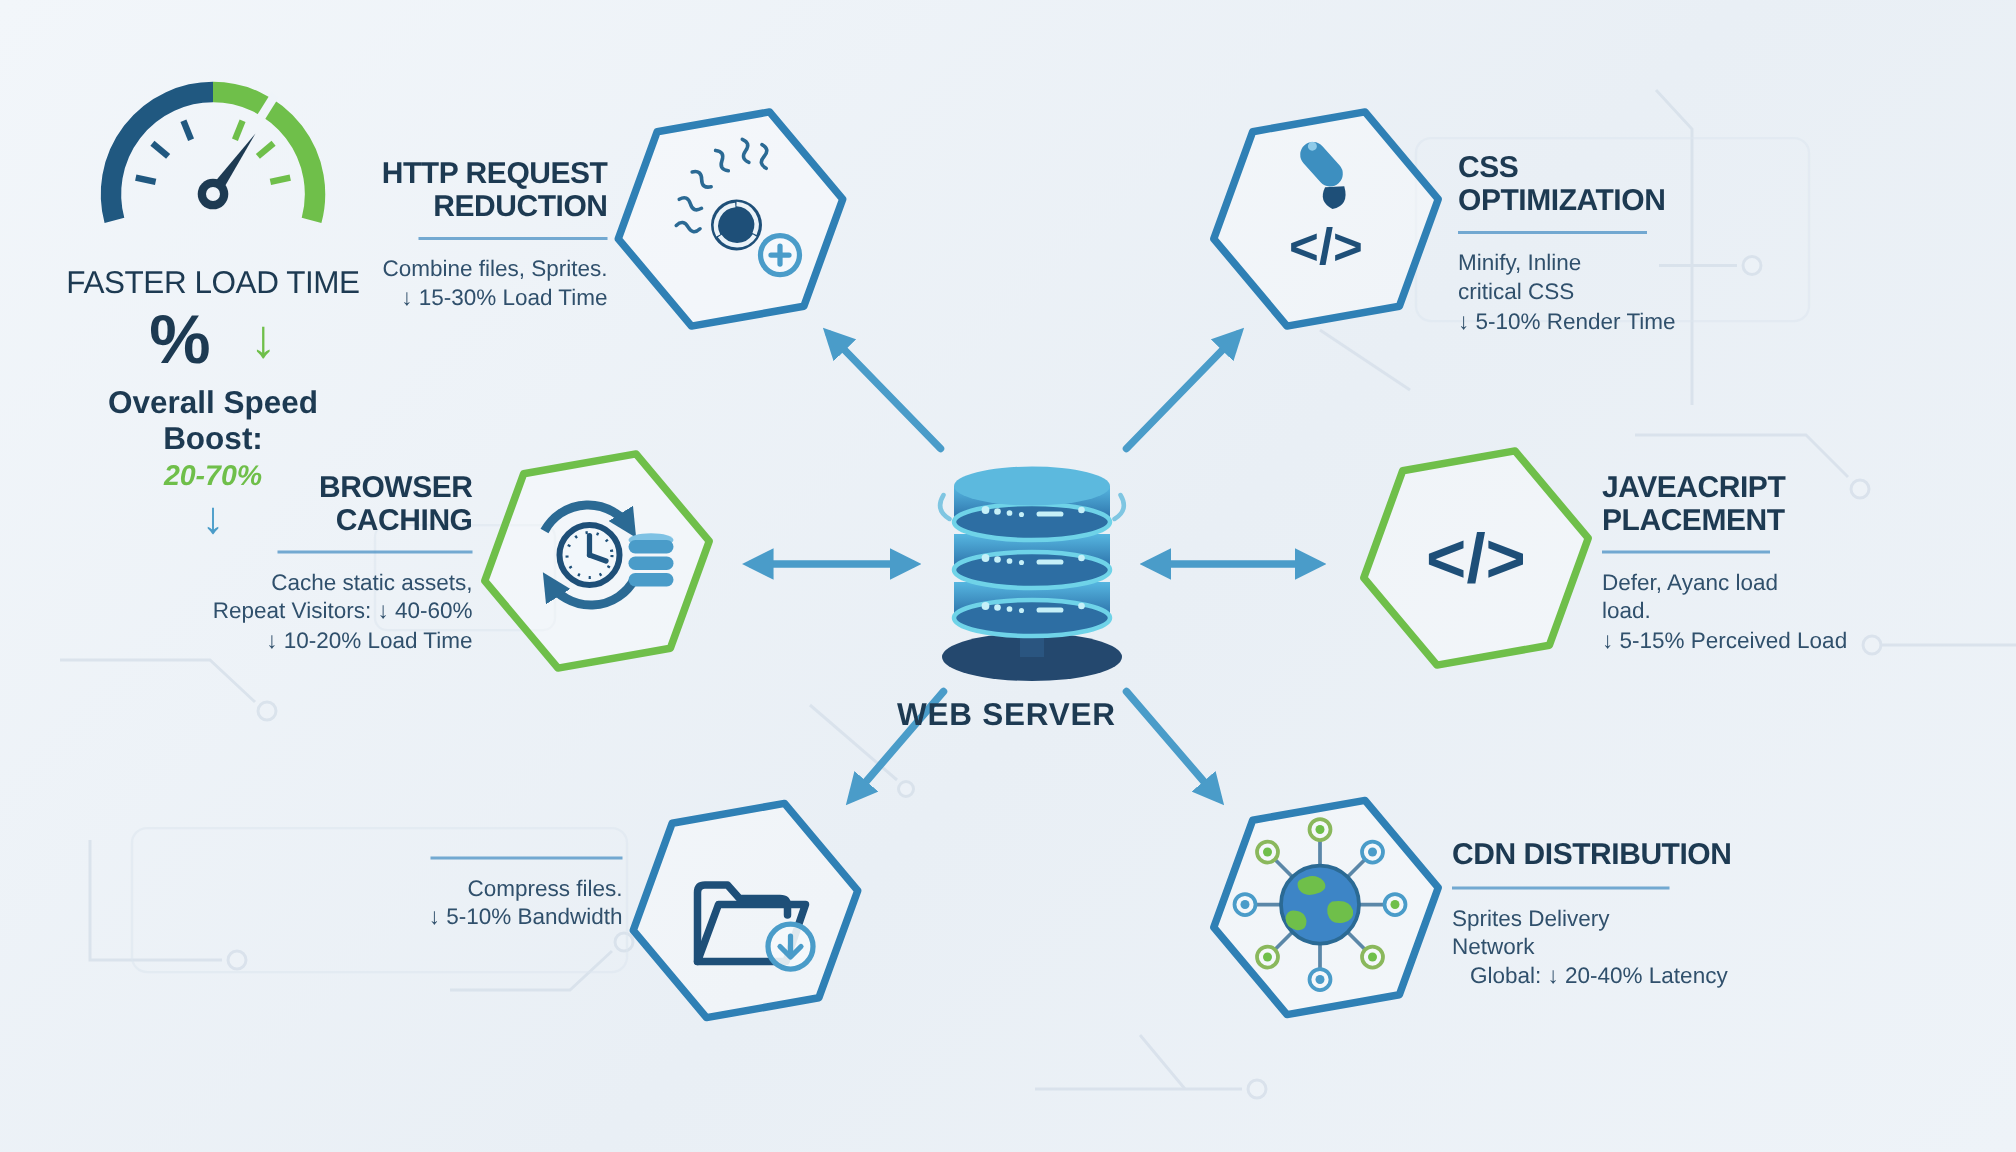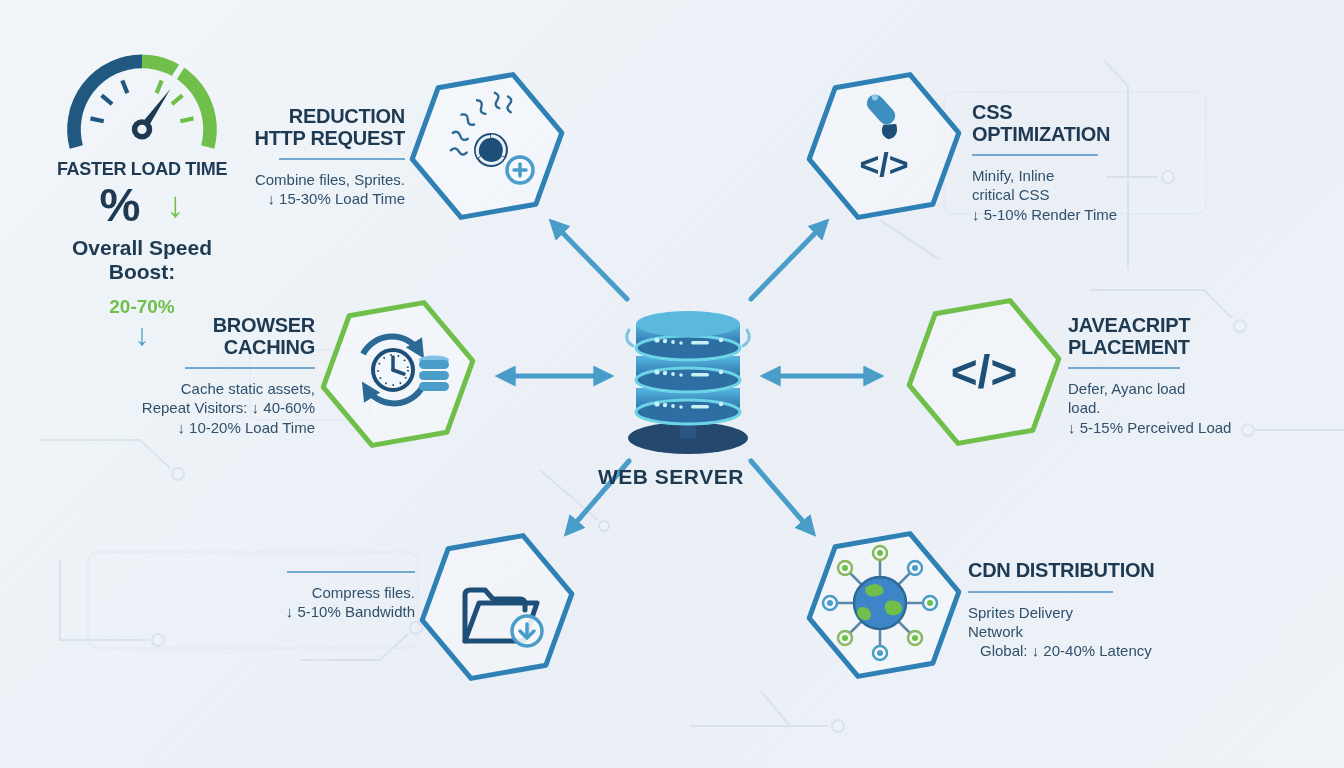--- a/index.html
+++ b/index.html
@@ -17,26 +17,26 @@
   
   .node-text{line-height:1.08;}
   .node-text .title{font-size:20px;font-weight:bold;letter-spacing:-0.3px;color:#1d3a52;}
   .underline{height:2px;background:#4a90c4;opacity:.75;margin:9px 0 10px 0;}
   .node-text .body{font-size:15px;line-height:1.28;color:#30506c;font-weight:500;}
   .t-right{text-align:right;}
   .t-right .underline{margin-left:auto;}
   .indent{padding-left:12px;}
   
   .gauge-block{left:42px;top:40px;width:200px;text-align:center;}
-  .gauge-title{font-size:18px;font-weight:bold;letter-spacing:-0.3px;margin-top:4px;}
+  .gauge-title{font-size:21px;font-weight:normal;letter-spacing:-0.3px;margin-top:22px;}
   .pct-row{display:flex;justify-content:center;align-items:center;gap:26px;margin-top:2px;}
   .pct{font-size:46px;font-weight:bold;color:#1d3a52;line-height:1;}
   .arrow-green{font-size:36px;font-weight:bold;color:#6fbf4a;line-height:1;}
   .boost-label{font-size:21px;font-weight:bold;margin-top:8px;}
-  .boost-value{font-size:19px;font-weight:bold;color:#6fbf4a;margin-top:12px;}
+  .boost-value{font-size:19px;font-weight:bold;color:#6fbf4a;margin-top:2px;font-style:italic;}
   .arrow-blue-glyph{font-size:30px;font-weight:bold;color:#4a9cc9;line-height:1;margin-top:2px;}
   
   .server-label{font-size:21px;font-weight:bold;letter-spacing:0.5px;color:#1d3a52;text-align:left;}
   .code-glyph{font-weight:bold;fill:#1e4f78;font-family:"Liberation Sans","DejaVu Sans",sans-serif;}
 </style>
 </head>
 <body>
 
 <div class="canvas">
 
@@ -181,22 +181,22 @@
         <path d="M84,70 a14,14 0 0 1 12,20" transform="rotate(240 84 84)"></path>
       </g>
       <circle cx="113" cy="104" r="13" fill="rgba(244,248,251,0.85)" stroke="#4a9cc9" stroke-width="3.5"></circle>
       <g stroke="#4a9cc9" stroke-width="3.5" stroke-linecap="round">
         <line x1="113" y1="98" x2="113" y2="110"></line>
           <line x1="107" y1="104" x2="119" y2="104"></line>
       </g>
     </g>
   </svg>
   <div class="abs node-text t-right" style="left:165px;top:106px;width:240px">
+    <div class="title">HTTP REQUEST</div>
     <div class="title">REDUCTION</div>
-    <div class="title">HTTP REQUEST</div>
     <div class="underline" style="width:126px"></div>
     <div class="body">Combine files, Sprites.</div>
     <div class="body">↓ 15-30% Load Time</div>
   </div>
 
   <svg class="abs" style="left:804px;top:66px" width="160" height="160" viewBox="0 0 160 160">
     <polygon class="hexpoly hex-blue" points="154.8,66.8 106.0,8.6 31.1,21.8 5.2,93.2 54.0,151.4 128.9,138.2"></polygon>
     <g>
       <g transform="translate(84,52) rotate(-42)">
         <rect x="-8" y="-28" width="17" height="34" rx="8.5" fill="#3d8fc0"></rect>

